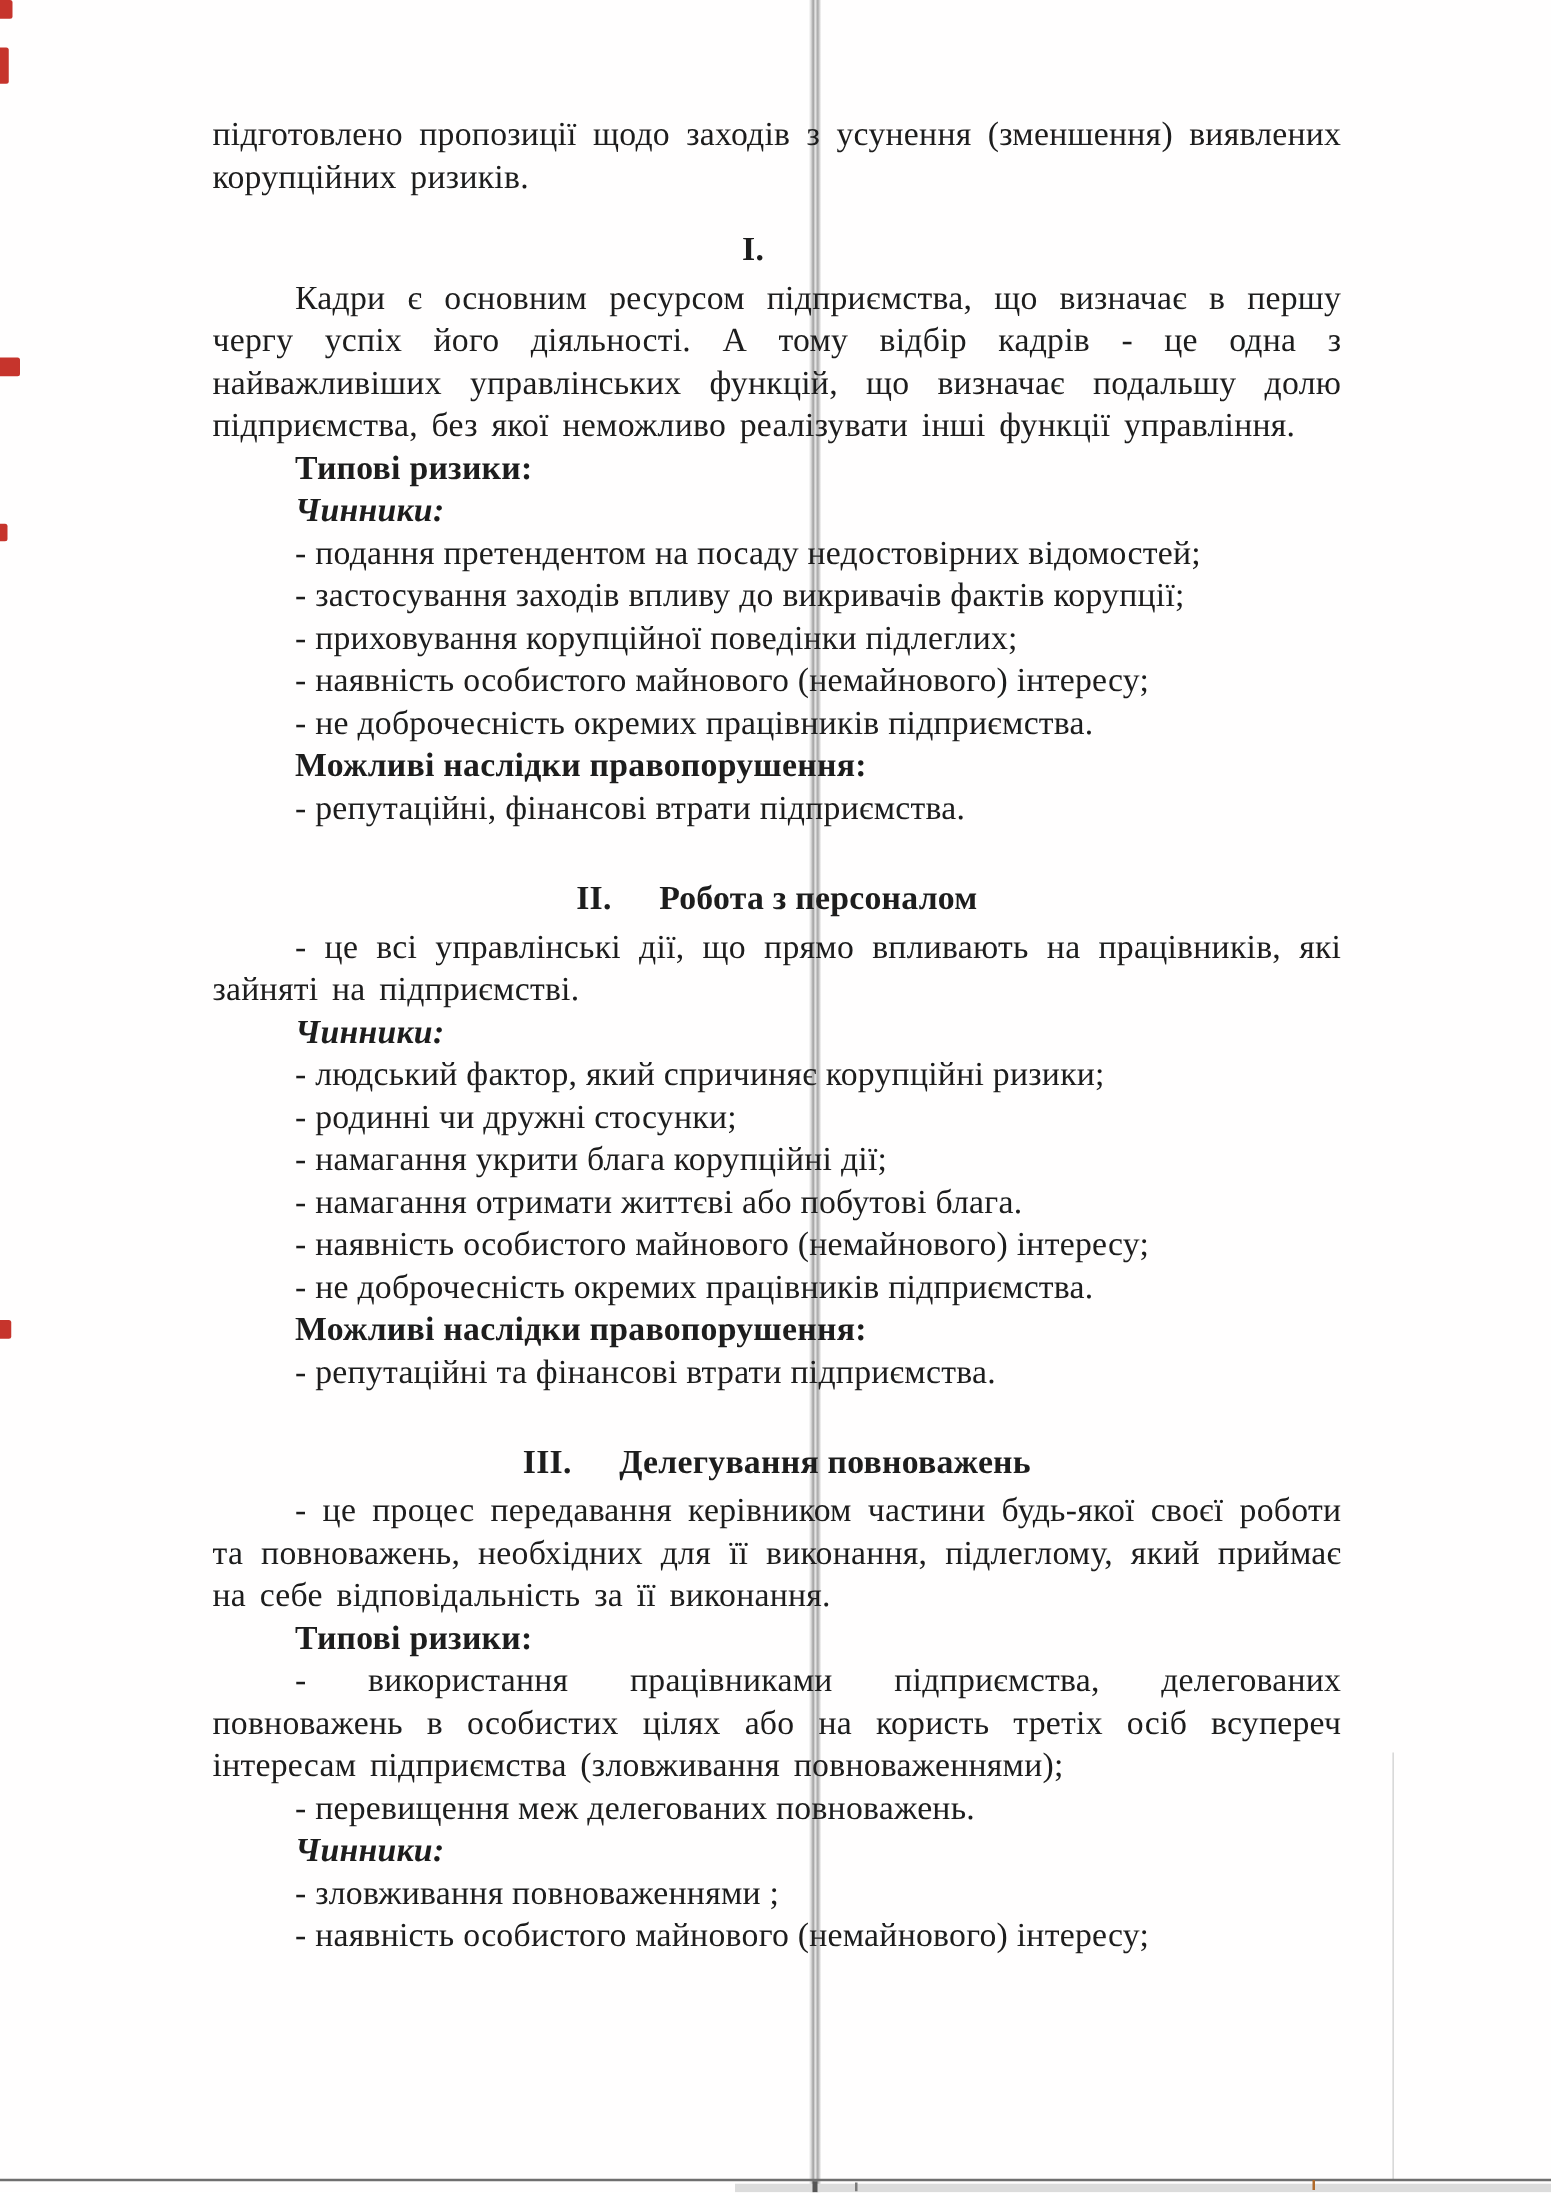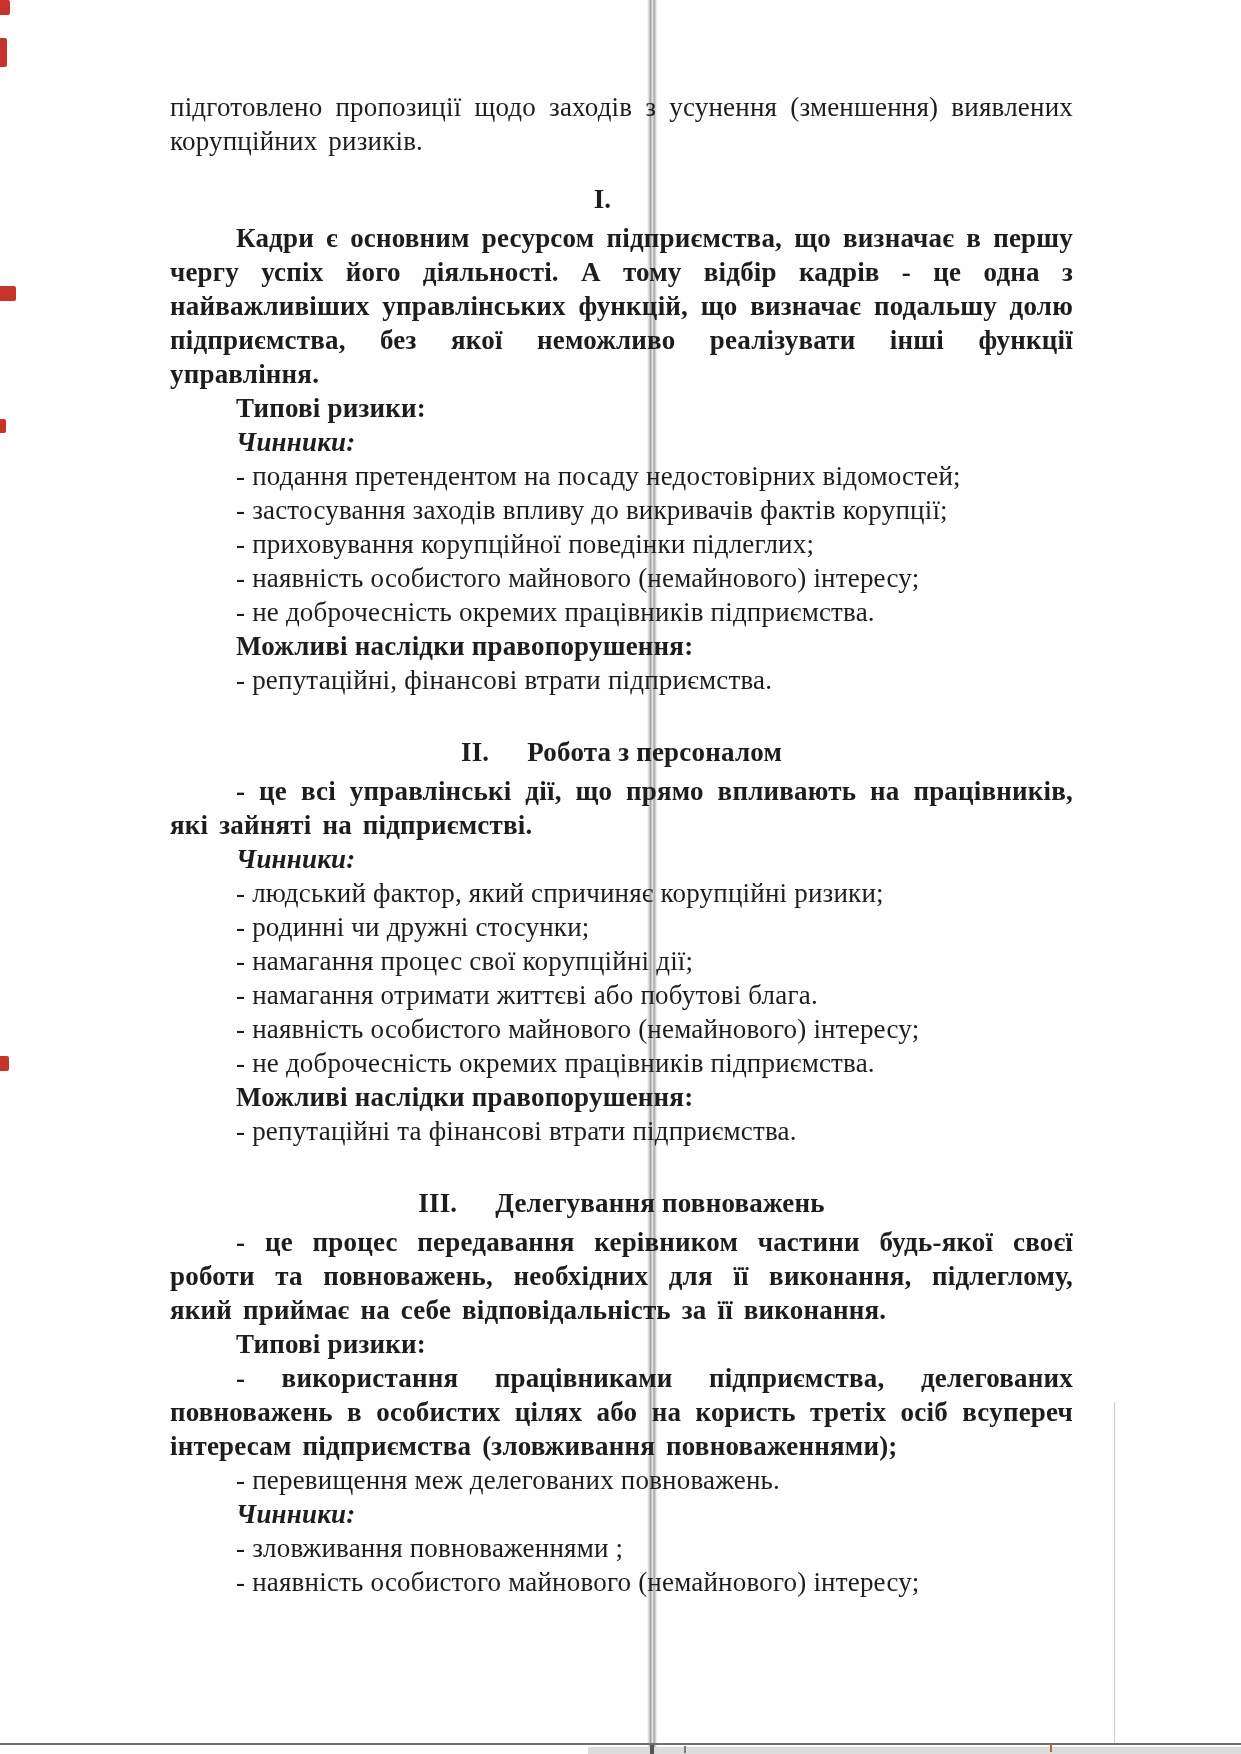--- a/index.html
+++ b/index.html
@@ -11,21 +11,21 @@
     font-family:"Liberation Serif","DejaVu Serif",serif;
     color:#1d1d1d;
   }
   .content{
     position:absolute;
     left:170px;top:90px;width:903px;
     font-size:27px;line-height:34px;
     letter-spacing:.2px;
   }
   .p-cont{ text-align:justify; word-spacing:4px; margin:0; }
-  .p-ind{  text-align:justify; word-spacing:4px; text-indent:66px; margin:0;font-weight:bold; }
+  .p-ind{  text-align:justify; word-spacing:4px; text-indent:66px; margin:0; }
   .item{   text-indent:66px; margin:0; white-space:nowrap; }
   .lbl-b{  text-indent:66px; margin:0; font-weight:700; }
   .lbl-bi{ text-indent:66px; margin:0; font-weight:700; font-style:italic; }
   .heading{
     display:flex; justify-content:center; align-items:baseline;
     font-weight:700; margin-top:38px; margin-bottom:5px;
   }
   .heading .h-num{ margin-right:38px; }
   .heading.first{ margin-top:24px; }
   
@@ -98,21 +98,21 @@
 
     <div class="heading">
       <span class="h-num">II.</span>
       <span class="h-title">Робота з персоналом</span>
     </div>
 
     <p class="p-ind">- це всі управлінські дії, що прямо впливають на працівників, які зайняті на підприємстві.</p>
     <p class="lbl-bi">Чинники:</p>
     <p class="item">- людський фактор, який спричиняє корупційні ризики;</p>
     <p class="item">- родинні чи дружні стосунки;</p>
-    <p class="item">- намагання процес свої корупційні дії;</p>
+    <p class="item">- намагання укрити блага корупційні дії;</p>
     <p class="item">- намагання отримати життєві або побутові блага.</p>
     <p class="item">- наявність особистого майнового (немайнового) інтересу;</p>
     <p class="item">- не доброчесність окремих працівників підприємства.</p>
     <p class="lbl-b">Можливі наслідки правопорушення:</p>
     <p class="item">- репутаційні та фінансові втрати підприємства.</p>
 
     <div class="heading">
       <span class="h-num">III.</span>
       <span class="h-title">Делегування повноважень</span>
     </div>

